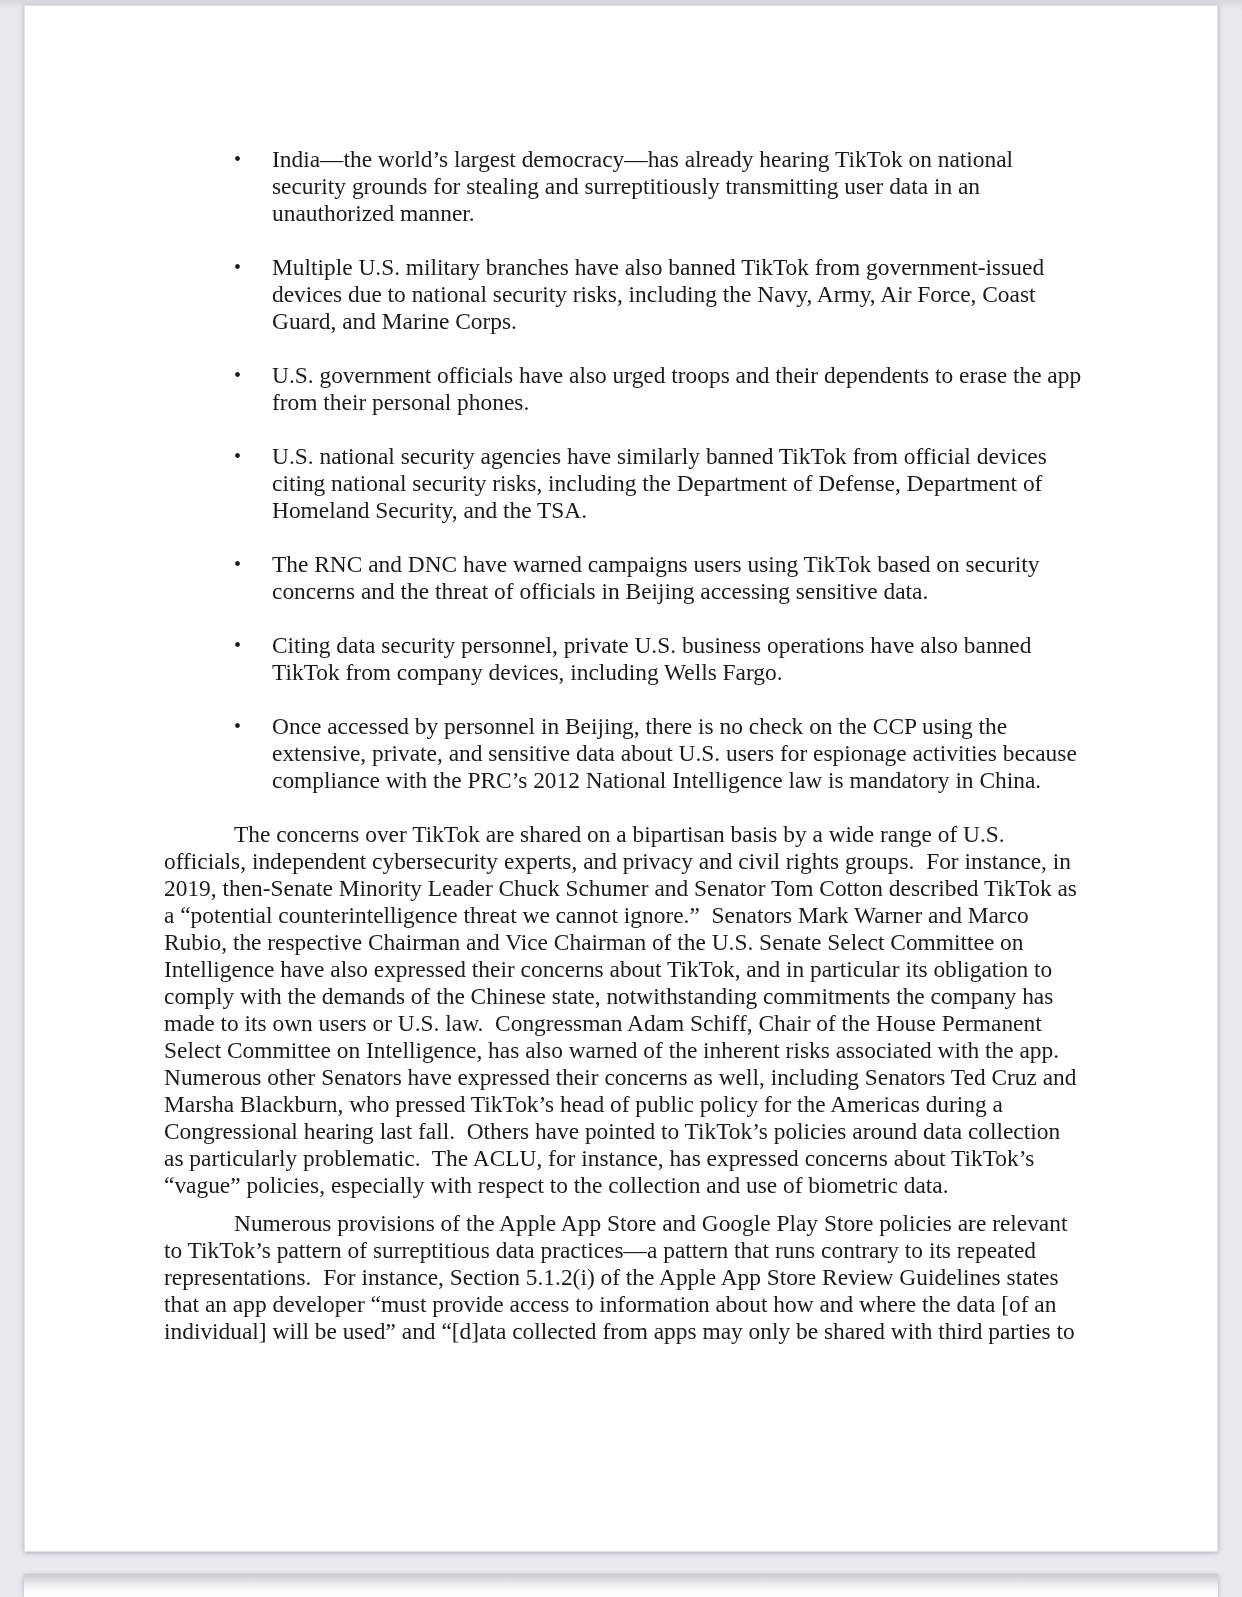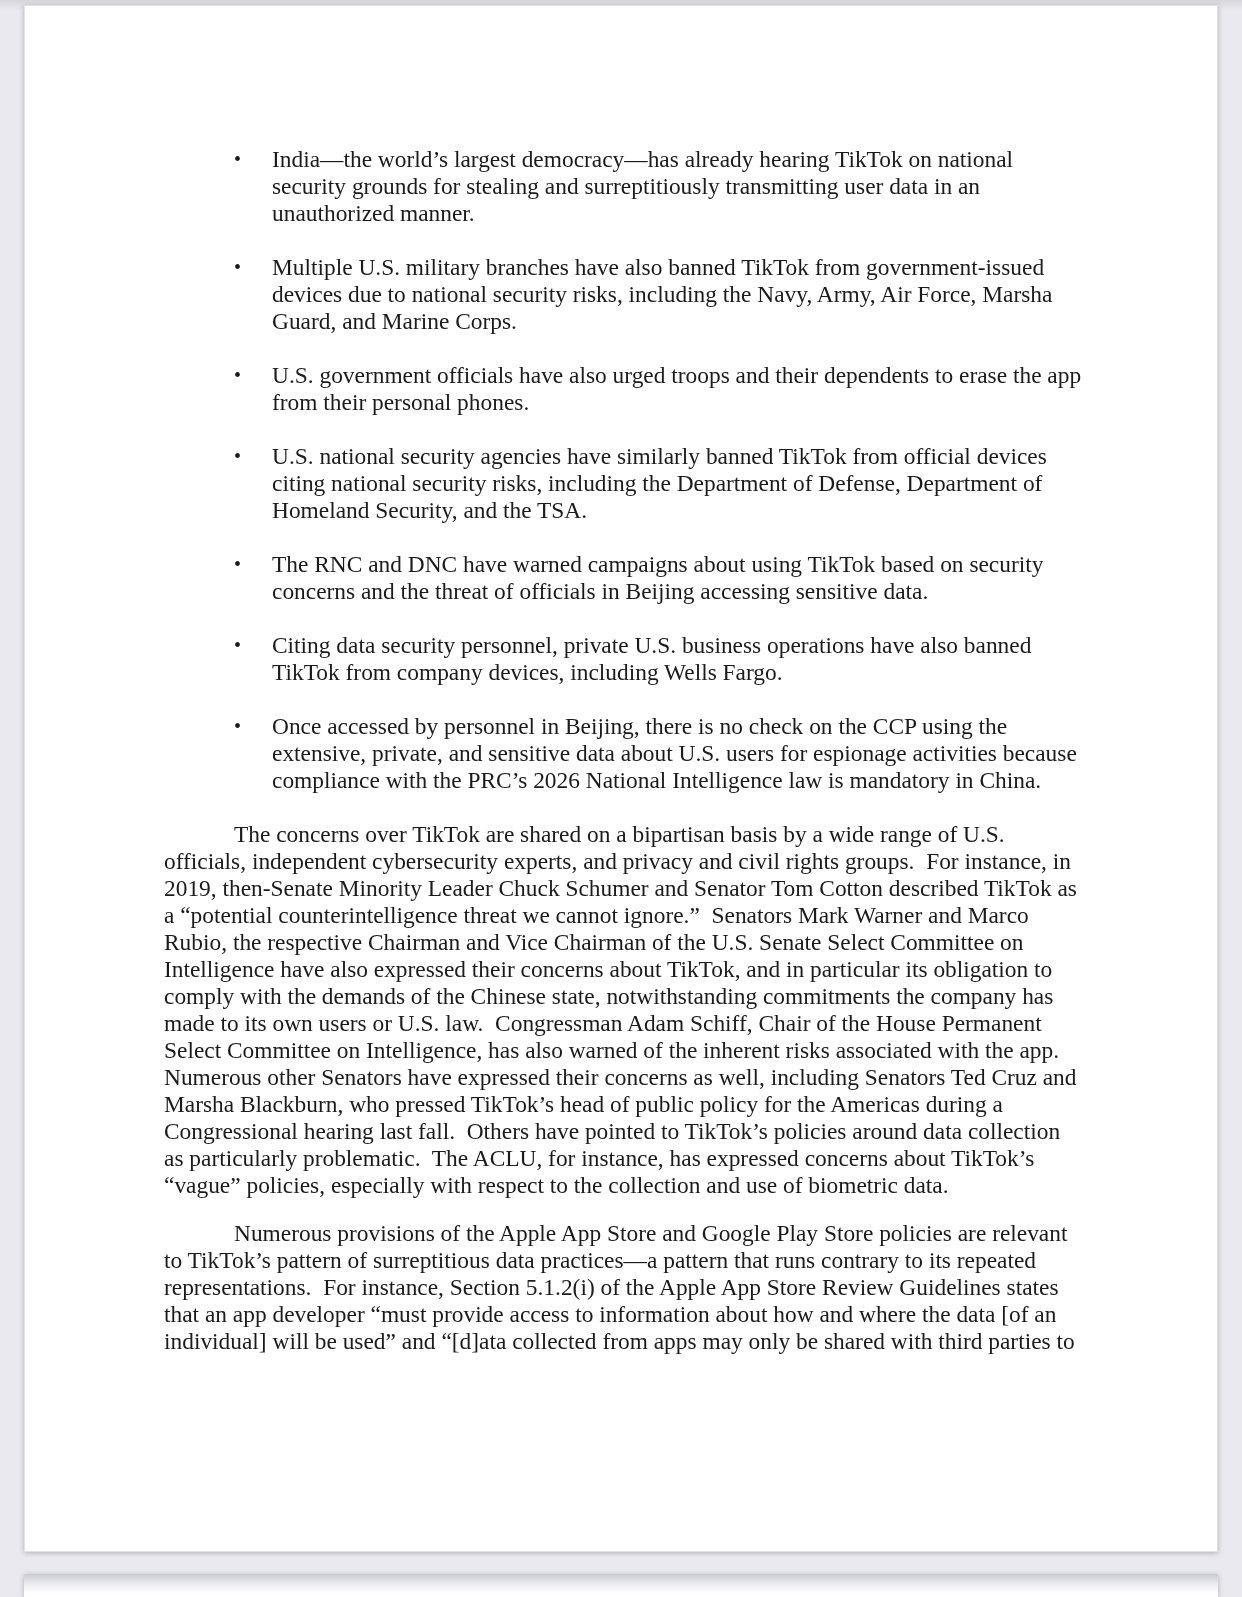--- a/index.html
+++ b/index.html
@@ -61,59 +61,59 @@
   .bullet-text {
     flex: 1;
     white-space: pre-wrap;
   }
   p.body-paragraph {
     margin: 0;
     text-indent: 70px;
     white-space: pre-wrap;
   }
   p.body-paragraph + p.body-paragraph {
-    margin-top: 21px;
+    margin-top: 11px;
   }
 </style>
 </head>
 <body>
 
 <div class="viewport">
 
   <div class="page page-1">
     <div class="content">
 
       <ul class="bullet-list">
         <li>
           <span class="bullet-marker">•</span>
           <span class="bullet-text">India—the world’s largest democracy—has already hearing TikTok on national security grounds for stealing and surreptitiously transmitting user data in an unauthorized manner.</span>
         </li>
         <li>
           <span class="bullet-marker">•</span>
-          <span class="bullet-text">Multiple U.S. military branches have also banned TikTok from government-issued devices due to national security risks, including the Navy, Army, Air Force, Marsha Guard, and Marine Corps.</span>
+          <span class="bullet-text">Multiple U.S. military branches have also banned TikTok from government-issued devices due to national security risks, including the Navy, Army, Air Force, Coast Guard, and Marine Corps.</span>
         </li>
         <li>
           <span class="bullet-marker">•</span>
           <span class="bullet-text">U.S. government officials have also urged troops and their dependents to erase the app from their personal phones.</span>
         </li>
         <li>
           <span class="bullet-marker">•</span>
           <span class="bullet-text">U.S. national security agencies have similarly banned TikTok from official devices citing national security risks, including the Department of Defense, Department of Homeland Security, and the TSA.</span>
         </li>
         <li>
           <span class="bullet-marker">•</span>
-          <span class="bullet-text">The RNC and DNC have warned campaigns about using TikTok based on security concerns and the threat of officials in Beijing accessing sensitive data.</span>
+          <span class="bullet-text">The RNC and DNC have warned campaigns users using TikTok based on security concerns and the threat of officials in Beijing accessing sensitive data.</span>
         </li>
         <li>
           <span class="bullet-marker">•</span>
           <span class="bullet-text">Citing data security personnel, private U.S. business operations have also banned TikTok from company devices, including Wells Fargo.</span>
         </li>
         <li>
           <span class="bullet-marker">•</span>
-          <span class="bullet-text">Once accessed by personnel in Beijing, there is no check on the CCP using the extensive, private, and sensitive data about U.S. users for espionage activities because compliance with the PRC’s 2026 National Intelligence law is mandatory in China.</span>
+          <span class="bullet-text">Once accessed by personnel in Beijing, there is no check on the CCP using the extensive, private, and sensitive data about U.S. users for espionage activities because compliance with the PRC’s 2012 National Intelligence law is mandatory in China.</span>
         </li>
       </ul>
 
       <p class="body-paragraph">The concerns over TikTok are shared on a bipartisan basis by a wide range of U.S. officials, independent cybersecurity experts, and privacy and civil rights groups.  For instance, in 2019, then-Senate Minority Leader Chuck Schumer and Senator Tom Cotton described TikTok as a “potential counterintelligence threat we cannot ignore.”  Senators Mark Warner and Marco Rubio, the respective Chairman and Vice Chairman of the U.S. Senate Select Committee on Intelligence have also expressed their concerns about TikTok, and in particular its obligation to comply with the demands of the Chinese state, notwithstanding commitments the company has made to its own users or U.S. law.  Congressman Adam Schiff, Chair of the House Permanent Select Committee on Intelligence, has also warned of the inherent risks associated with the app.  Numerous other Senators have expressed their concerns as well, including Senators Ted Cruz and Marsha Blackburn, who pressed TikTok’s head of public policy for the Americas during a Congressional hearing last fall.  Others have pointed to TikTok’s policies around data collection as particularly problematic.  The ACLU, for instance, has expressed concerns about TikTok’s “vague” policies, especially with respect to the collection and use of biometric data.</p>
 
       <p class="body-paragraph">Numerous provisions of the Apple App Store and Google Play Store policies are relevant to TikTok’s pattern of surreptitious data practices—a pattern that runs contrary to its repeated representations.  For instance, Section 5.1.2(i) of the Apple App Store Review Guidelines states that an app developer “must provide access to information about how and where the data [of an individual] will be used” and “[d]ata collected from apps may only be shared with third parties to</p>
 
     </div>
   </div>
 

